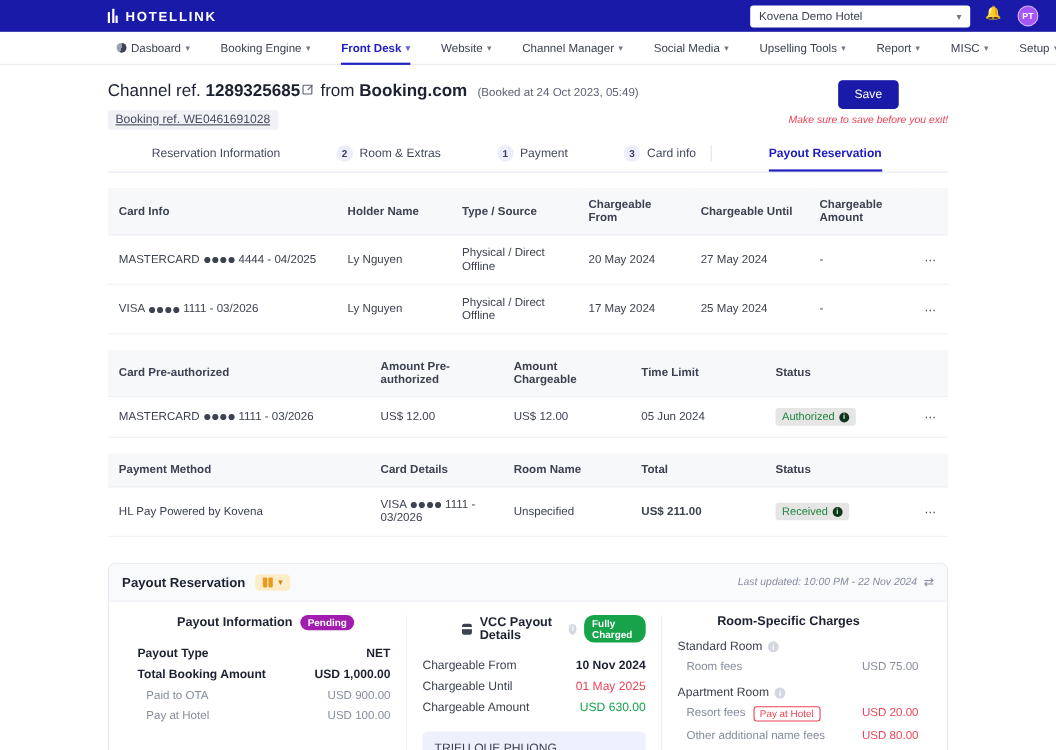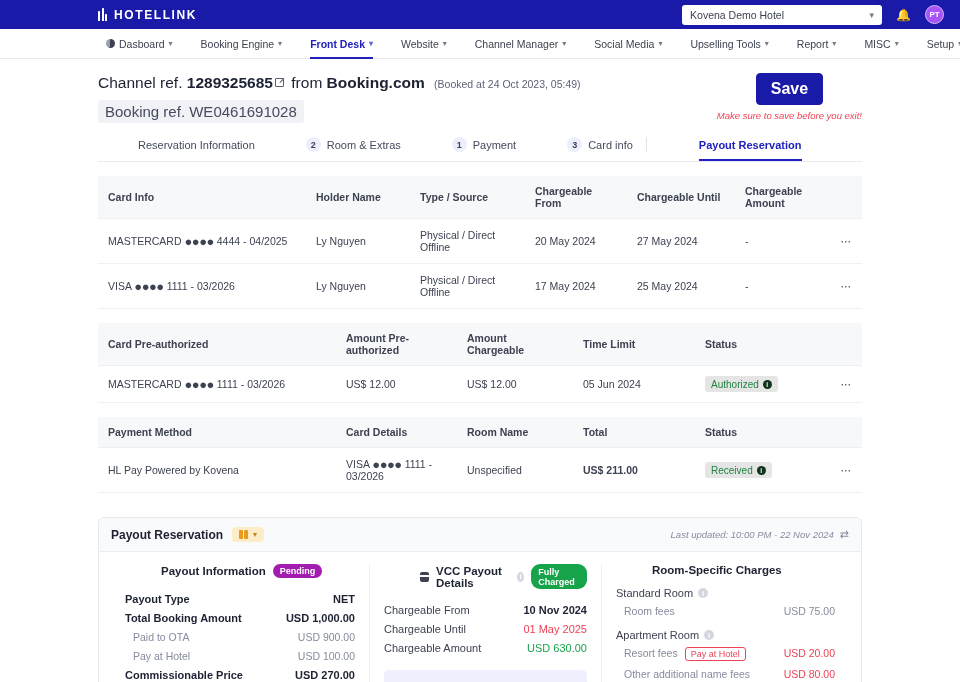--- a/index.html
+++ b/index.html
@@ -20,21 +20,21 @@
   .brand { display: flex; align-items: center; gap: 7px; }
   .brand-mark { display: flex; align-items: flex-end; gap: 1.5px; height: 13px; }
   .brand-mark i { display: block; width: 2px; background: #fff; border-radius: .5px; }
   .brand-mark i:nth-child(1) { height: 10px; }
   .brand-mark i:nth-child(2) { height: 13px; }
   .brand-mark i:nth-child(3) { height: 7px; }
   .brand-name {
     color: #fff; font-size: 12px; font-weight: 700; letter-spacing: 1.6px;
   }
   .topbar-right {
-    margin-left: auto; display: flex; align-items: center; gap: 14px;
+    margin-left: auto; display: flex; align-items: flex-start; gap: 14px;
   }
   .hotel-select {
     width: 200px; height: 20px; background: #fff; border-radius: 3px;
     display: flex; align-items: center; padding: 0 8px;
     font-size: 10.5px; color: #3d4251;
   }
   .hotel-select .caret { margin-left: auto; color: #777; font-size: 9px; }
   .bell { color: #fff; font-size: 12px; line-height: 1; }
   .avatar {
     width: 19px; height: 19px; border-radius: 50%;
@@ -75,27 +75,27 @@
     border: 1.2px solid #5a5f70; border-radius: 1px;
     position: relative; margin: 0 3px 0 2px; vertical-align: 1px;
   }
   .ext-ico::after {
     content: ""; position: absolute; width: 6px; height: 1.2px;
     background: #5a5f70; transform: rotate(-45deg); right: -2px; top: 1px;
   }
   .booked-at { font-size: 10.5px; color: #5d6376; margin-left: 5px; }
   .bref {
     display: inline-block; margin-top: 6px; background: #f1f2f6;
-    color: #454b5e; font-size: 15px; padding: 3px 7px; border-radius: 3px;
+    color: #454b5e; font-size: 11px; padding: 3px 7px; border-radius: 3px; text-decoration: underline;
   }
   .save-wrap { margin-left: auto; text-align: center; }
   .btn {
-    font-family: "Liberation Sans", sans-serif; font-size: 16px;
+    font-family: "Liberation Sans", sans-serif; font-size: 11px;
     border-radius: 4px; cursor: pointer; border: 1px solid transparent;
-    padding: 6px 14px; background: #fff; color: #2b2f3a; font-weight: 700;
+    padding: 6px 14px; background: #fff; color: #2b2f3a; font-weight: 400;
   }
   .btn-primary { background: #1a1aa8; color: #fff; border-color: #1a1aa8; }
   .save-note {
     color: #ec4356; font-size: 9.5px; font-style: italic; margin-top: 5px;
     white-space: nowrap;
   }
   
   .tabs {
     display: flex; align-items: center; gap: 0; margin-top: 14px;
     border-bottom: 1px solid #e7e9ef;
@@ -450,24 +450,20 @@
           <span class="val">USD 1,000.00</span>
         </div>
         <div class="row sub">
           <span class="lbl">Paid to OTA</span>
           <span class="val">USD 900.00</span>
         </div>
         <div class="row sub">
           <span class="lbl">Pay at Hotel</span>
           <span class="val">USD 100.00</span>
         </div>
-        <div class="row strong">
-          <span class="lbl">Commissionable Price</span>
-          <span class="val">USD 270.00</span>
-        </div>
         <div class="row sub">
           
           
         </div>
 
       </div>
 
       <div class="panel p2">
         <div class="panel-title">
           <span class="card-ico"></span>

